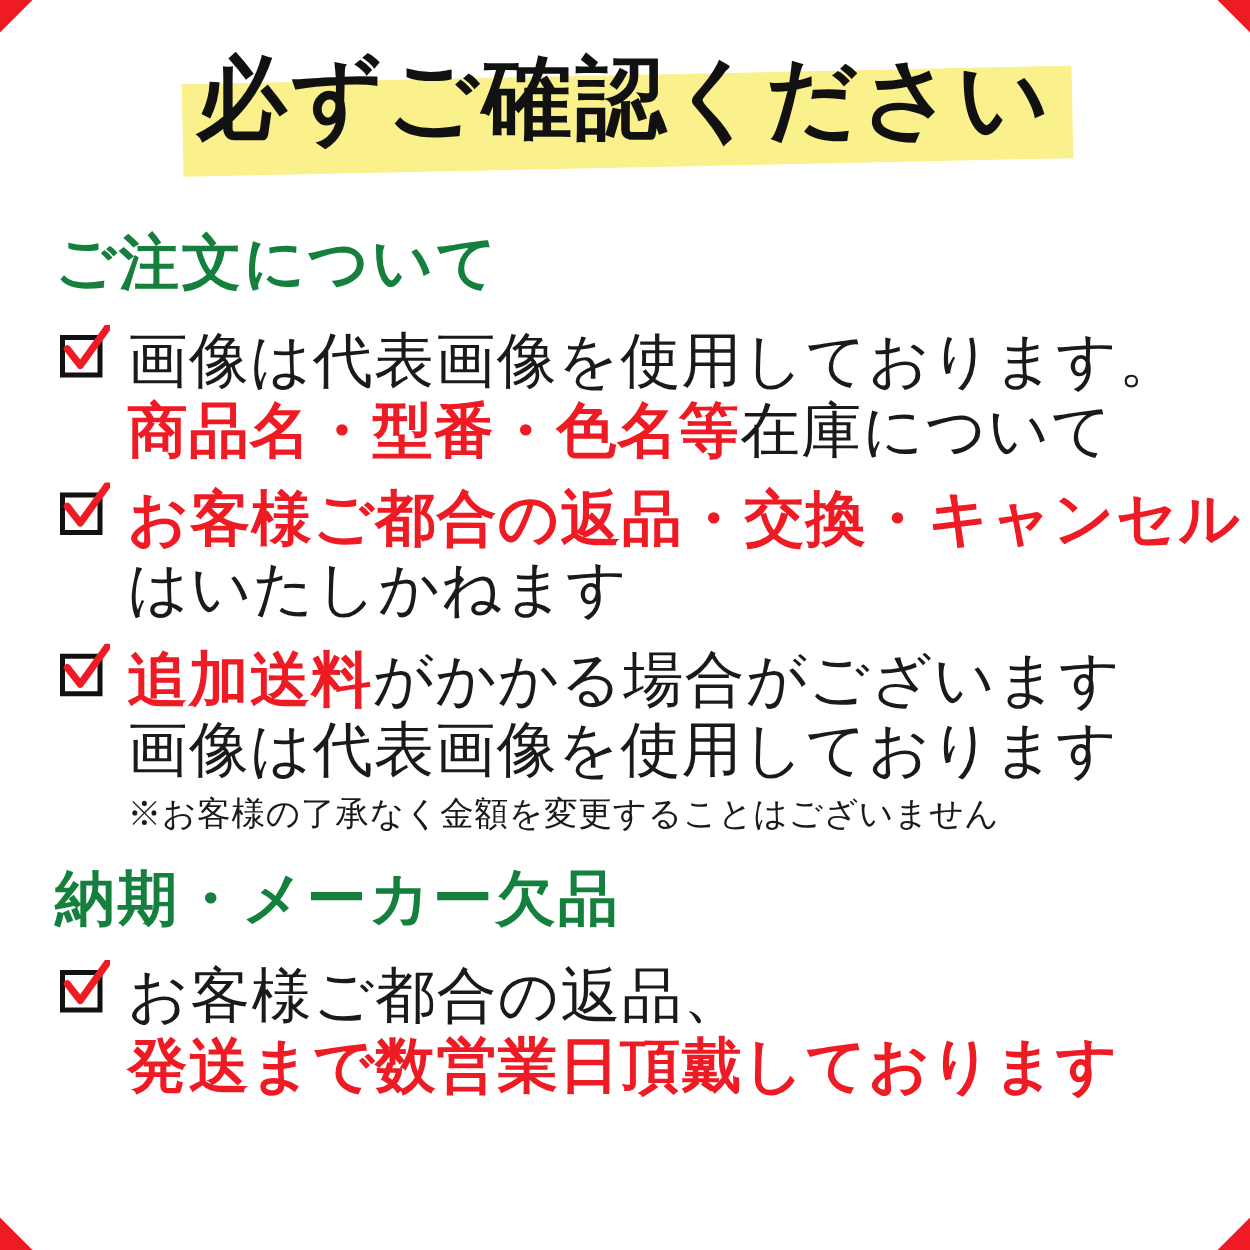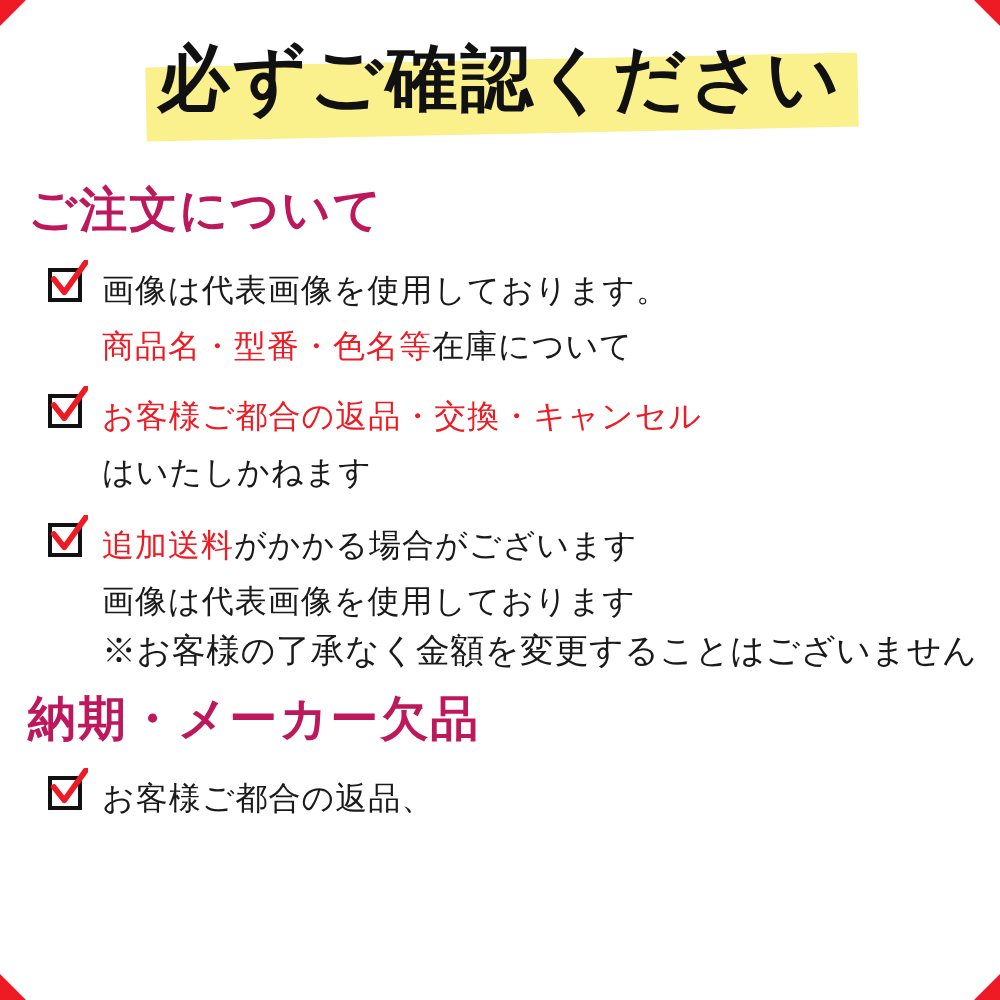--- a/index.html
+++ b/index.html
@@ -76,26 +76,26 @@
     font-weight: bold;
     font-size: 72px;
     letter-spacing: 3px;
     color: #111111;
     line-height: 1.2;
   }
 
   
   .section-head {
     position: absolute;
-    left: 28px;
+    left: 44px;
     font-family: "Liberation Serif", "DejaVu Serif", serif;
     font-weight: bold;
     font-size: 48px;
     letter-spacing: 2px;
-    color: #be185d;
+    color: #15803d;
     white-space: nowrap;
   }
   #head-order { top: 178px; }
   #head-stock { top: 687px; }
 
   
   .row {
     position: absolute;
     left: 46px;
     width: 930px;
@@ -121,34 +121,34 @@
     left: 4px;
     top: -6px;
     width: 38px;
     height: 40px;
   }
   .lines {
     margin-left: 56px;
   }
   .line {
     font-family: "Liberation Serif", "DejaVu Serif", serif;
-    font-size: 32px;
+    font-size: 48px;
     line-height: 56px;
     letter-spacing: 1px;
     white-space: nowrap;
     color: #1a1a1a;
   }
   .line.small {
-    font-size: 34px;
+    font-size: 27px;
     line-height: 44px;
     letter-spacing: 0.5px;
   }
   .red {
     color: #ee1b24;
-    font-weight: normal;
+    font-weight: bold;
   }
   .blk {
     color: #1a1a1a;
   }
 
   
   #row-1 { top: 262px; }
   #row-2 { top: 388px; }
   #row-3 { top: 517px; }
   #row-4 { top: 770px; }
@@ -233,18 +233,21 @@
       <span class="check">
         <span class="box"></span>
         <svg class="tick" viewBox="0 0 40 42" xmlns="http://www.w3.org/2000/svg">
           <path d="M4 20 L15 34 L38 2" fill="none" stroke="#ee1b24" stroke-width="6" stroke-linecap="round" stroke-linejoin="round"></path>
         </svg>
       </span>
       <div class="lines">
         <div class="line">
           <span class="blk">お客様ご都合の返品、</span>
         </div>
+        <div class="line">
+          <span class="red">発送まで数営業日頂戴しております</span>
+        </div>
       </div>
     </div>
 
 
   </div>
 </div>
 
 </body></html>

